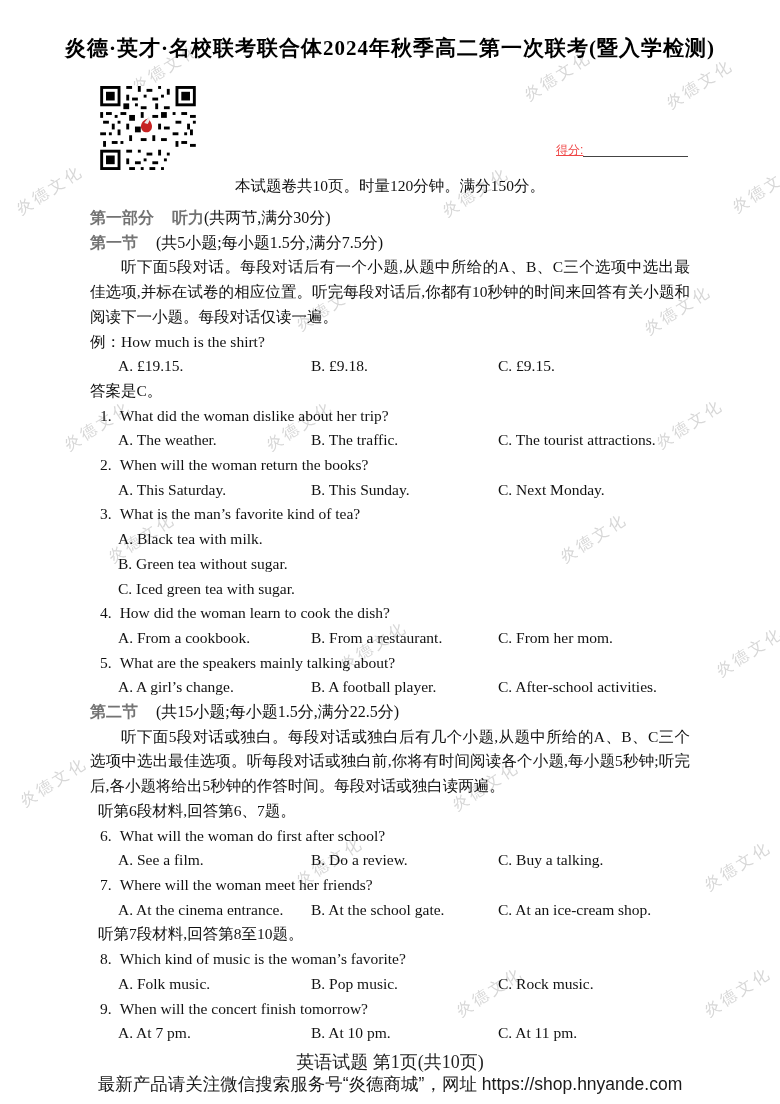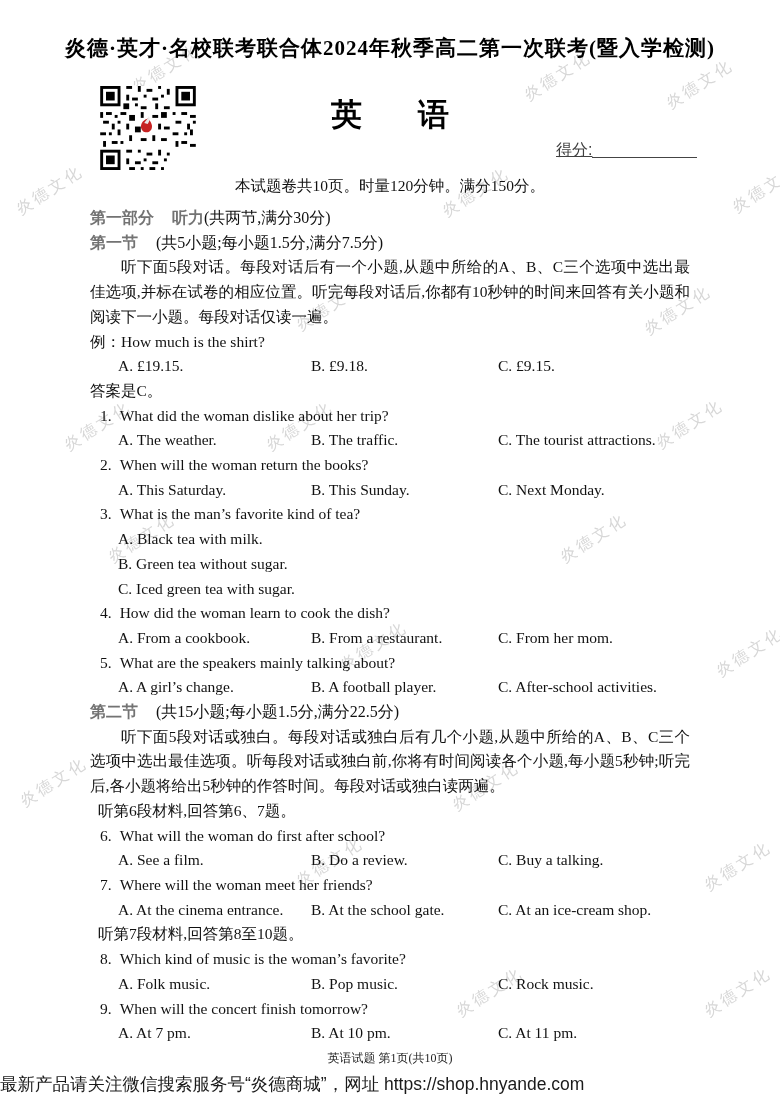--- a/index.html
+++ b/index.html
@@ -21,21 +21,21 @@
     font-family:"Liberation Serif",serif;
   }
   .qr{position:absolute;left:100px;top:86px;}
   .subject{
     position:absolute;top:94px;left:0;width:780px;text-align:center;
     font-size:31px;font-weight:bold;color:#000;
     font-family:"Liberation Sans",sans-serif;
   }
   .subject .gap{display:inline-block;width:56px;}
   .score-line{
-    position:absolute;top:140px;left:556px;font-size:16px;color:#404040;
+    position:absolute;top:140px;left:556px;font-size:12px;color:#ef4444;
     font-family:"Liberation Sans",sans-serif;
     text-decoration:underline;
   }
   .score-blank{display:inline-block;width:105px;border-bottom:1px solid #444;height:16px;vertical-align:-3px;}
   .notice{
     position:absolute;top:176px;left:0;width:780px;text-align:center;
     font-size:15.5px;color:#111;
   }
   
   .body{
@@ -51,24 +51,24 @@
   .q-num{margin-right:8px;}
   .opts{display:flex;padding-left:28px;gap:23px;}
   .oa{flex:none;width:170px;white-space:nowrap;}
   .ob{flex:none;width:164px;white-space:nowrap;}
   .oc{flex:none;white-space:nowrap;}
   .opt-stack{padding-left:28px;}
   .material{padding-left:8px;}
   
   .page-info{
     position:absolute;top:1050px;left:0;width:780px;text-align:center;
-    font-size:12px;color:#222;
+    font-size:18px;color:#222;
   }
   .promo{
-    position:absolute;top:1072px;left:0;width:780px;text-align:left;
+    position:absolute;top:1072px;left:0;width:780px;text-align:center;
     font-size:17.5px;color:#1a1a1a;
     font-family:"Liberation Sans",sans-serif;
   }
 </style>
 </head>
 <body>
 
 <div class="page">
 
   <span class="wm" style="left:128px;top:58px">炎德文化</span>
@@ -182,23 +182,20 @@
           <rect x="21" y="18" width="2" height="1"></rect>
       </g>
 
       <g>
         <path d="M16.5 11.2c1.2 1.3 1.8 2.6 1.1 3.9-.6 1-2 1.2-2.9.4-1-.9-.7-2.4.1-3.3.4-.5 1.1-.8 1.7-1z" fill="#c62222"></path>
         <path d="M15.2 12.8c.5-.9 1.4-1.4 1.6-2.4.5 1 .2 1.9-.4 2.7z" fill="#e8e8e8"></path>
       </g>
     </svg>
   </div>
 
-  <div class="subject">
-    <span>英</span><span class="gap"></span><span>语</span>
-  </div>
 
   <div class="score-line">
     <span>得分:</span><span class="score-blank"></span>
   </div>
 
   <div class="notice">本试题卷共10页。时量120分钟。满分150分。</div>
 
   <div class="body">
 
     <div class="h-part">

